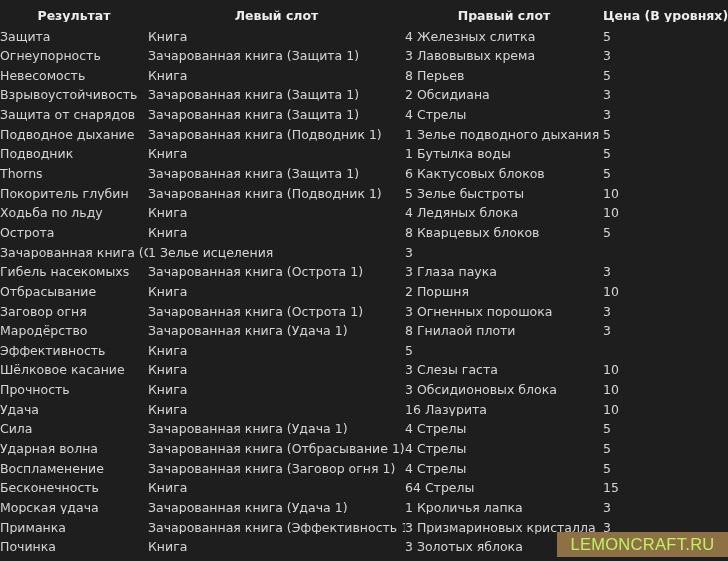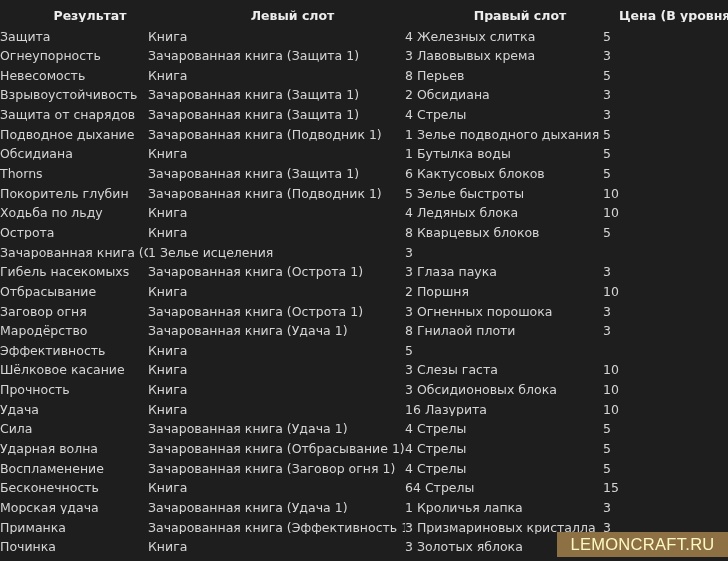--- a/index.html
+++ b/index.html
@@ -18,21 +18,21 @@
     flex-direction: column;
     padding-top: 5px;
   }
   .row {
     display: grid;
     grid-template-columns: 148px 257px 198px 125px;
     height: 19.65px;
     align-items: center;
     flex: 0 0 auto;
   }
-  .row.header { height: 22px; padding-left: 16px; }
+  .row.header { height: 22px; }
   .cell {
     color: #d5d5d5;
     font-size: 12.5px;
     line-height: 1;
     white-space: nowrap;
     overflow: hidden;
   }
   .cell.c1 { padding-left: 0; }
   .th {
     font-weight: bold;
@@ -40,21 +40,21 @@
     text-align: center;
     padding-left: 0 !important;
   }
   .watermark {
     position: absolute;
     left: 557px;
     top: 532px;
     width: 171px;
     height: 25px;
     background: #8d7145;
-    color: #fef9c3;
+    color: #bef264;
     font-size: 16.5px;
     font-family: "Liberation Sans", sans-serif;
     display: flex;
     align-items: center;
     justify-content: center;
     letter-spacing: 0.3px;
   }
 </style>
 </head>
 <body>
@@ -91,21 +91,21 @@
           <div class="cell c1">Защита от снарядов</div>
           <div class="cell c2">Зачарованная книга (Защита 1)</div>
           <div class="cell c3">4 Стрелы</div>
           <div class="cell c4">3</div>
         </div><div class="row">
           <div class="cell c1">Подводное дыхание</div>
           <div class="cell c2">Зачарованная книга (Подводник 1)</div>
           <div class="cell c3">1 Зелье подводного дыхания</div>
           <div class="cell c4">5</div>
         </div><div class="row">
-          <div class="cell c1">Обсидиана</div>
+          <div class="cell c1">Подводник</div>
           <div class="cell c2">Книга</div>
           <div class="cell c3">1 Бутылка воды</div>
           <div class="cell c4">5</div>
         </div><div class="row">
           <div class="cell c1">Thorns</div>
           <div class="cell c2">Зачарованная книга (Защита 1)</div>
           <div class="cell c3">6 Кактусовых блоков</div>
           <div class="cell c4">5</div>
         </div><div class="row">
           <div class="cell c1">Покоритель глубин</div>

